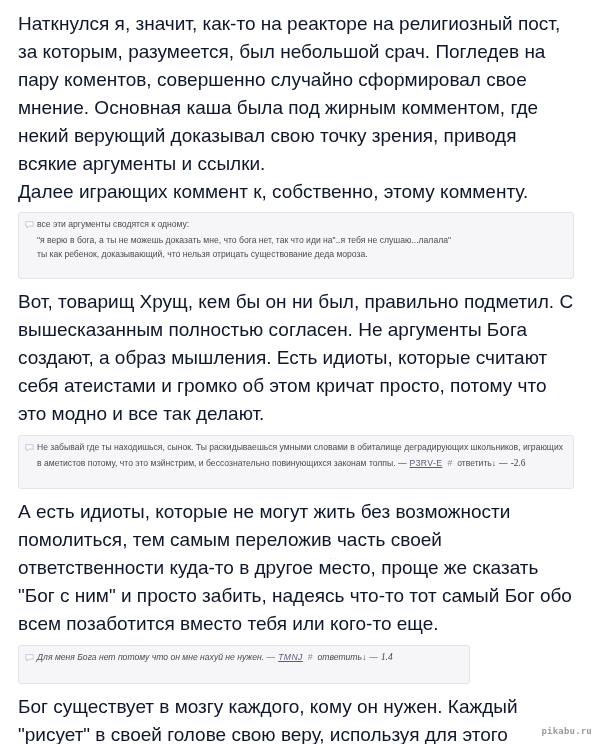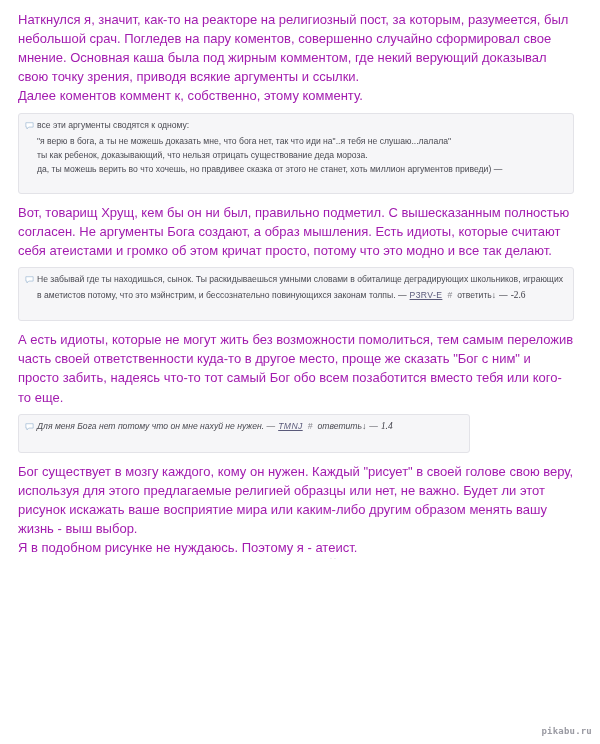--- a/index.html
+++ b/index.html
@@ -25,23 +25,23 @@
   }
   .post-title {
     font-size: 26px;
     font-weight: bold;
     letter-spacing: -0.2px;
     color: #111111;
     margin: 2px 0 7px 0;
     line-height: 1.15;
   }
   .body-block {
-    font-size: 13px;
+    font-size: 19px;
     line-height: 1.47;
-    color: #a21caf;
+    color: #0f172a;
     margin: 0 0 6px 0;
     max-width: 556px;
   }
   .body-block p {
     margin: 0;
   }
   
   .comment-card {
     background: #f6f6f8;
     border: 1px solid #e3e3e8;
@@ -115,34 +115,33 @@
   }
 </style>
 </head>
 <body>
 
 <div class="page">
 
 
   <div class="body-block">
     <p>Наткнулся я, значит, как-то на реакторе на религиозный пост, за которым, разумеется, был небольшой срач. Погледев на пару коментов, совершенно случайно сформировал свое мнение. Основная каша была под жирным комментом, где некий верующий доказывал свою точку зрения, приводя всякие аргументы и ссылки.</p>
-    <p>Далее коментов коммент к, собственно, этому комменту.</p>
+    <p>Далее играющих коммент к, собственно, этому комменту.</p>
   </div>
 
   <div class="comment-card wide">
     <div class="cmt-line">
       <span class="bubble-icon">
         <svg width="9" height="8" viewBox="0 0 12 11" aria-hidden="true">
           <path d="M1 1 h10 v6 h-6 l-2.5 2.6 v-2.6 h-1.5 z" fill="#ffffff" stroke="#a9c2d8" stroke-width="1.1" stroke-linejoin="round"></path>
         </svg>
       </span><span>все эти аргументы сводятся к одному:</span>
     </div>
     <div class="cmt-line indent">"я верю в бога, а ты не можешь доказать мне, что бога нет, так что иди на"..я тебя не слушаю...лалала"</div>
     <div class="cmt-line indent">ты как ребенок, доказывающий, что нельзя отрицать существование деда мороза.</div>
-    <div class="cmt-line indent">да, ты можешь верить во что хочешь, но правдивее сказка от этого не станет, хоть миллион аргументов приведи) —</div>
   </div>
 
   <div class="body-block">
     <p>Вот, товарищ Хрущ, кем бы он ни был, правильно подметил. С вышесказанным полностью согласен. Не аргументы Бога создают, а образ мышления. Есть идиоты, которые считают себя атеистами и громко об этом кричат просто, потому что это модно и все так делают.</p>
   </div>
 
   <div class="comment-card mid">
     <div class="cmt-line">
       <span class="bubble-icon">
         <svg width="9" height="8" viewBox="0 0 12 11" aria-hidden="true">

